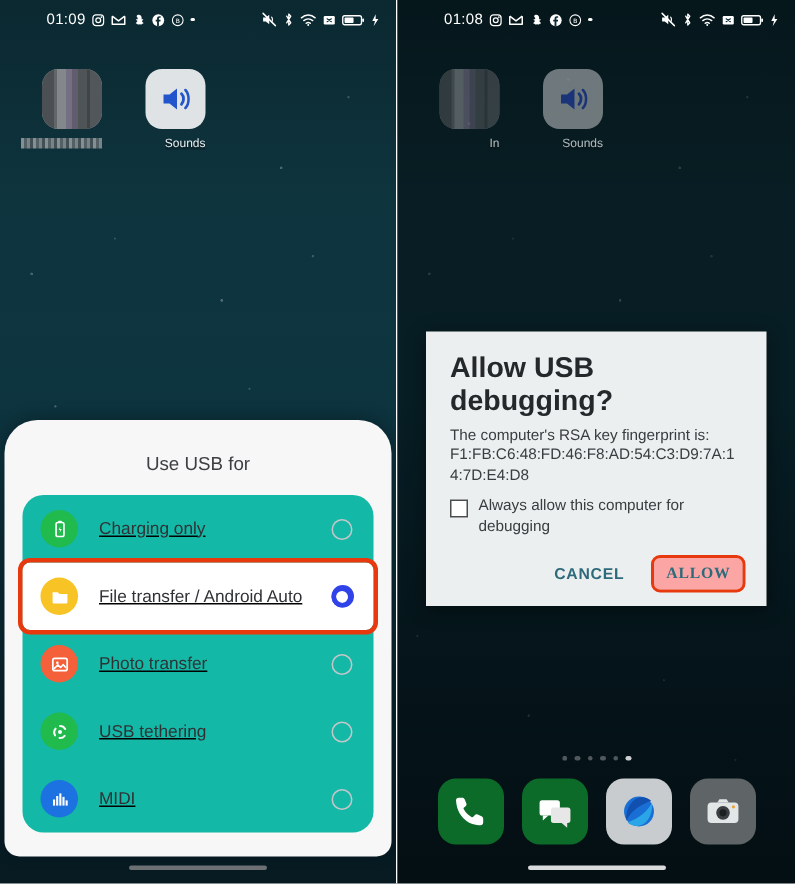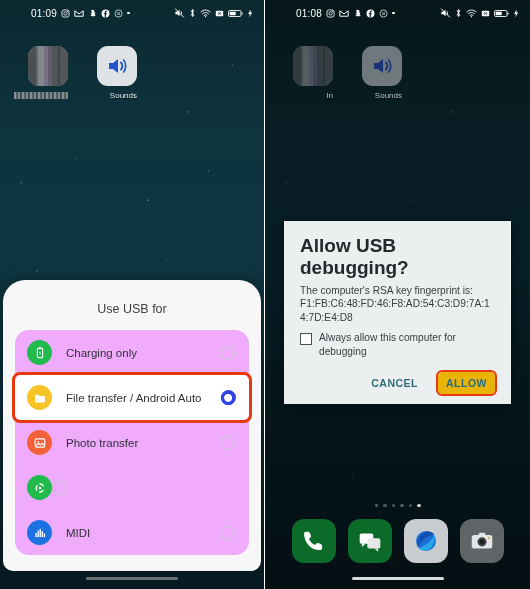--- a/index.html
+++ b/index.html
@@ -146,25 +146,26 @@
     border-radius: 22px 22px 10px 10px;
     z-index: 5;
     padding: 16px 0 16px;
     box-shadow: 0 -2px 10px rgba(0,0,0,.25);
   }
   .usb-title {
     text-align: center; font-size: 12.5px; color: #3d4043;
     padding: 6px 0 14px;
   }
   .usb-list {
-    background: #f0abfc;
+    background: #14b8a6;
     border-radius: 14px;
     margin: 0 12px;
     overflow: visible;
     position: relative;
+    text-decoration: underline;
   }
   .usb-item {
     display: flex; align-items: center;
     height: 45px; padding: 0 14px 0 12px;
     position: relative;
   }
   .usb-item.highlight {
     outline: 3px solid #e8380d;
     border-radius: 5px;
     z-index: 3;
@@ -200,21 +201,21 @@
   .cbox-label { font-size: 10.2px; color: #3a3d3f; line-height: 1.3; }
   .dbg-actions {
     display: flex; justify-content: flex-end; align-items: center;
     gap: 12px; margin-top: 14px; padding-bottom: 2px;
   }
   .btn-text {
     font-size: 10.5px; font-weight: bold; letter-spacing: .5px;
     color: #2e6b7a; padding: 5px 8px;
   }
   .btn-allow-wrap {
-    outline: 2.5px solid #e8380d; border-radius: 4px; background: #eab308;
+    outline: 2.5px solid #e8380d; border-radius: 4px; background: #fca5a5; font-family: Liberation Serif, serif;
   }
 </style>
 </head>
 <body>
 
 <div id="root">
 
   <div class="panel left">
     <div class="wallpaper"></div>
 
@@ -352,20 +353,21 @@
 
         <div class="usb-item">
           <span class="opt-ico" style="background:#20ba4d">
             <svg width="14" height="14" viewBox="0 0 24 24">
                 <circle cx="12" cy="12" r="2.3" fill="#fff"></circle>
                 <path d="M12 5.2a6.8 6.8 0 0 1 5.9 3.4" fill="none" stroke="#fff" stroke-width="2.3" stroke-linecap="round"></path>
                 <path d="M17.3 16.3a6.8 6.8 0 0 1-5.9 2.5" fill="none" stroke="#fff" stroke-width="2.3" stroke-linecap="round"></path>
                 <path d="M6.3 15.8A6.8 6.8 0 0 1 7 8.2" fill="none" stroke="#fff" stroke-width="2.3" stroke-linecap="round"></path>
               </svg>
           </span>
+          <span class="opt-label">USB tethering</span>
           <span class="radio"></span>
         </div>
 
         <div class="usb-item">
           <span class="opt-ico" style="background:#1b72e0">
             <svg width="14" height="14" viewBox="0 0 24 24">
                 <rect x="4" y="12" width="2.4" height="7" fill="#fff"></rect>
                 <rect x="7.6" y="8" width="2.4" height="11" fill="#fff"></rect>
                 <rect x="11.2" y="5" width="2.4" height="14" fill="#fff"></rect>
                 <rect x="14.8" y="9" width="2.4" height="10" fill="#fff"></rect>

